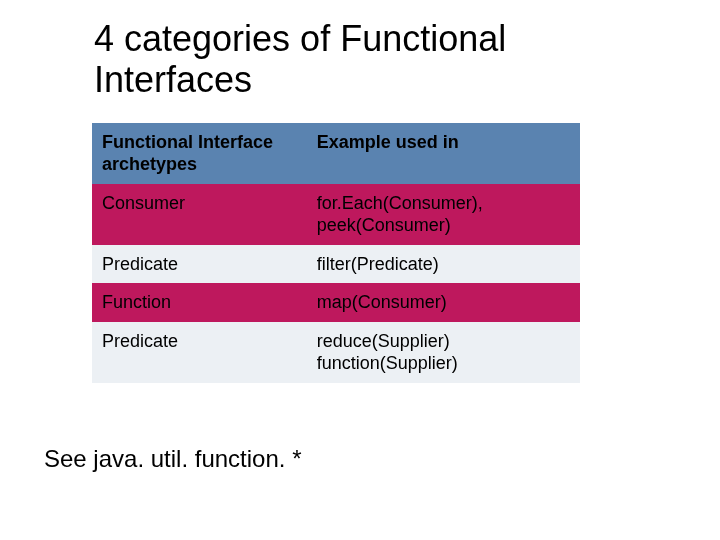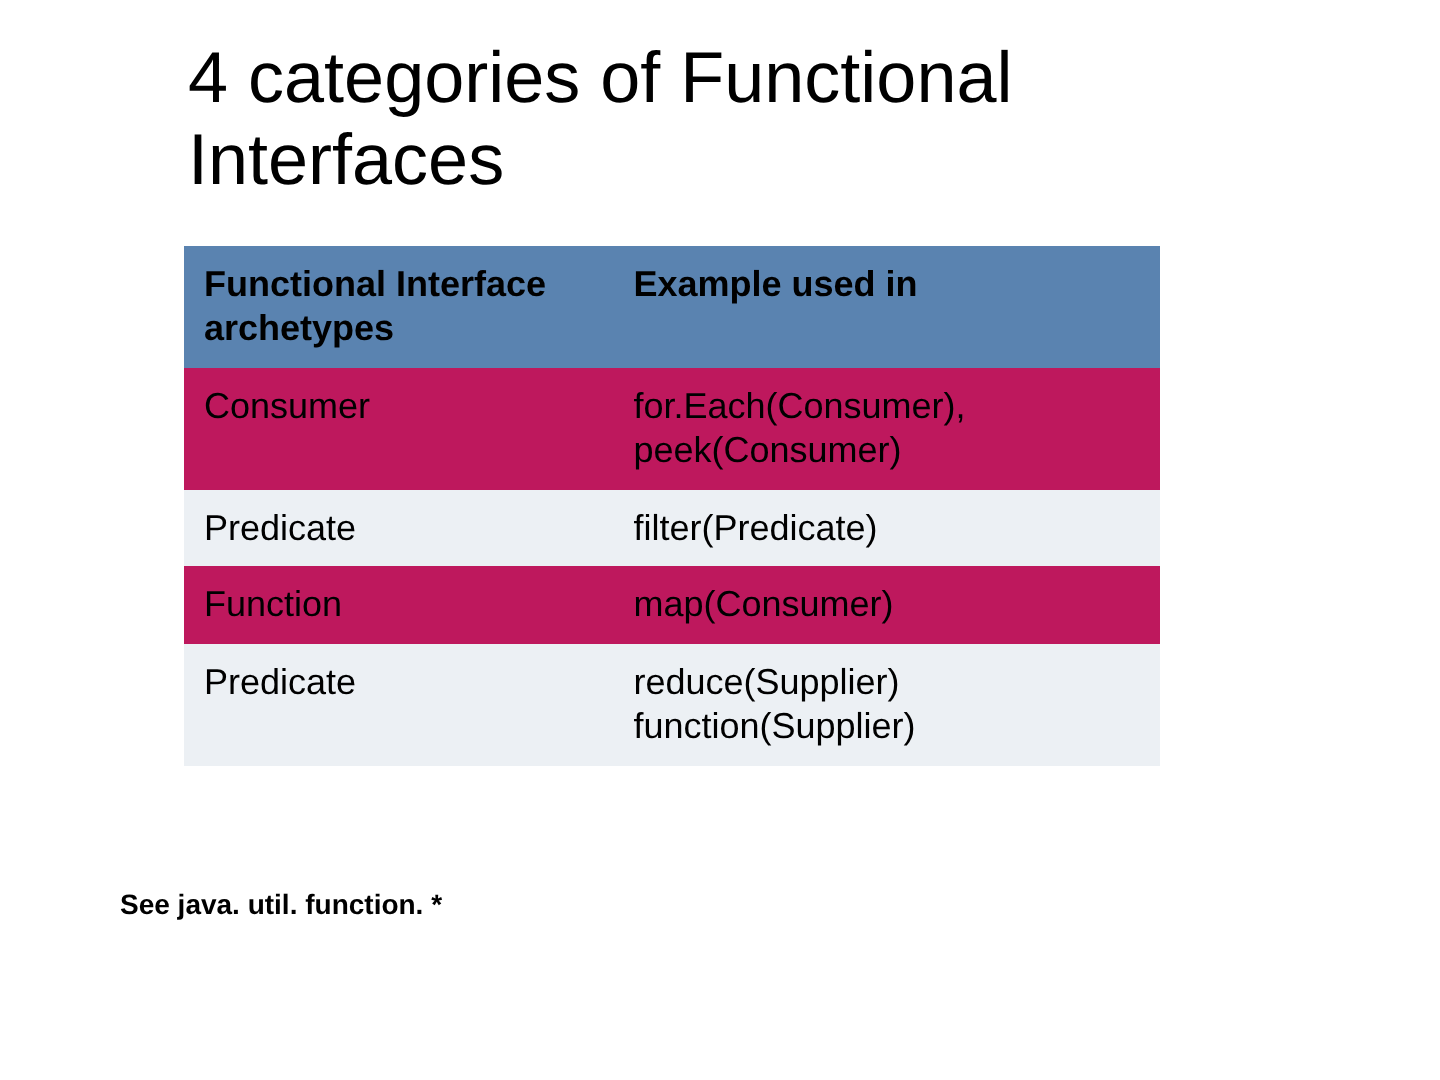--- a/index.html
+++ b/index.html
@@ -40,24 +40,23 @@
       font-weight: 700;
       line-height: 1.25;
     }
     tr.alt td { background: #be185d; }
     tr.plain td { background: #ecf0f4; }
     td { line-height: 1.25; }
     .col1 { width: 44%; }
     .col2 { width: 56%; }
     .footnote {
       margin-top: 60px;
-      margin-left: 16px;
-      font-size: 14px;
+      margin-left: 0px;
+      font-size: 24px;
       line-height: 1.3;
-      font-weight: bold;
     }
   </style>
 </head>
 <body>
 
 <div class="slide">
   <h1 class="title">4 categories of Functional Interfaces</h1>
 
   <table>
     <thead>

